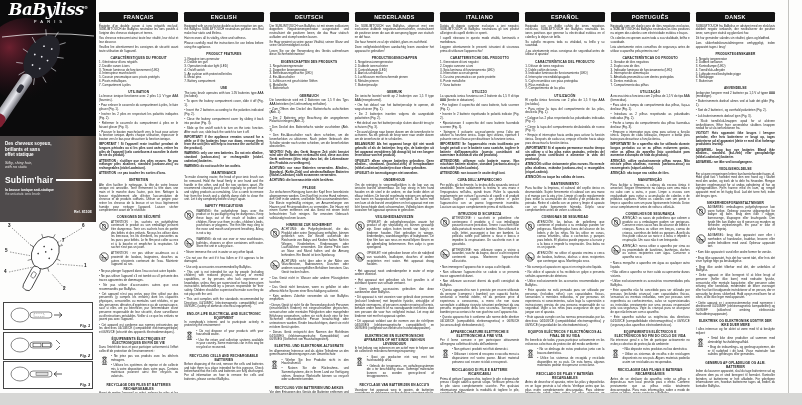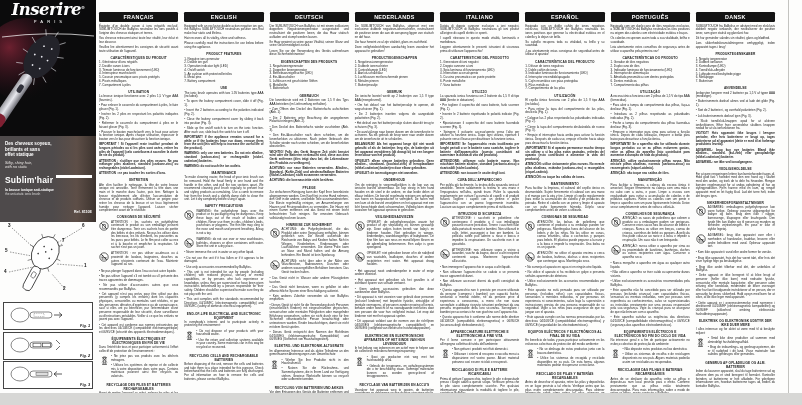--- a/index.html
+++ b/index.html
@@ -10,21 +10,21 @@
   .cover-black{background:#0b0b0c;height:222px;position:relative;overflow:hidden;}
   .logo{position:absolute;top:2px;left:0;width:96px;text-align:center;color:#fff;z-index:3;}
   .logo .word{font-family:"DejaVu Serif","Liberation Serif",serif;font-style:italic;font-weight:bold;font-size:16.5px;letter-spacing:-0.5px;line-height:1;}
   .logo .reg{font-size:4px;vertical-align:super;}
   .logo .city{font-size:4.2px;letter-spacing:4px;margin-top:0.5px;text-indent:4px;}
   .swoosh{position:absolute;top:30px;left:0;z-index:3;}
   .photo-svg{position:absolute;top:0;left:0;}
   .promo{position:absolute;left:0;top:136px;width:96px;height:86px;background:linear-gradient(90deg,#4e4a4b 55%,#5d4e47 80%,#3c332e 100%);color:#fff;box-sizing:border-box;padding:5px 4px 3px 5px;z-index:4;}
   .promo .tag-fr{font-size:4.6px;font-weight:bold;line-height:1.25;white-space:pre-line;}
   .promo .tag-en{font-size:3.8px;line-height:1.25;white-space:pre-line;color:#e8e4e2;margin-top:2.5px;font-style:italic;}
-  .promo .pname{font-size:8.5px;font-weight:bold;margin-top:5px;letter-spacing:0.2px;display:flex;align-items:flex-start;gap:3px;}
+  .promo .pname{font-size:8.5px;font-weight:bold;margin-top:5px;letter-spacing:0.2px;display:flex;align-items:center;gap:3px;}
   .promo .pname .rule{flex:1;height:2.4px;background:#fff;}
   .promo .sub{font-size:3.4px;font-weight:bold;margin-top:2.5px;line-height:1.3;}
   .promo .sub2{font-size:3.2px;color:#ddd;line-height:1.3;}
   .promo .ref{position:absolute;right:4px;bottom:8px;font-size:3.6px;font-weight:bold;}
   .cover-white{background:#fdfdfc;height:171px;position:relative;}
   .diagram{position:relative;width:96px;height:80px;}
   .callout{position:absolute;font-size:4.6px;font-weight:bold;color:#111;}
   .figs{padding:0 3px;}
   .figbox{border:0.8px solid #444;height:26px;margin-bottom:1.6px;position:relative;background:#fff;}
   .figbox .figlabel{position:absolute;right:2px;bottom:1px;font-size:3.8px;font-weight:bold;font-style:italic;color:#111;}
@@ -96,21 +96,21 @@
               <circle cx="31" cy="70" r="0.9"></circle>
               <circle cx="39" cy="69" r="0.9"></circle>
               <circle cx="34" cy="58" r="0.9"></circle>
             </g>
           <rect x="28" y="80" width="12" height="58" rx="5.5" fill="url(#metal)"></rect>
           <rect x="28" y="128" width="12" height="14" rx="5" fill="#7e1f31"></rect>
           <rect x="31.5" y="92" width="5" height="9" rx="2.2" fill="#30303a"></rect>
         </g>
       </svg>
       <div class="logo">
-        <div class="word"><span>Inserire</span><span class="reg">®</span></div>
+        <div class="word"><span>BaByliss</span><span class="reg">®</span></div>
         <div class="city">PARIS</div>
       </div>
       <svg class="swoosh" width="96" height="10" viewBox="0 0 96 10">
         <path d="M2 7 Q 48 1 94 6" stroke="#ffffff" stroke-width="0.8" fill="none" opacity="0.9"></path>
       </svg>
       <div class="promo">
         <div class="tag-fr">Des cheveux soyeux,
 brillants et sans
 effet statique</div>
         <div class="tag-en">Silky, shiny hair,

